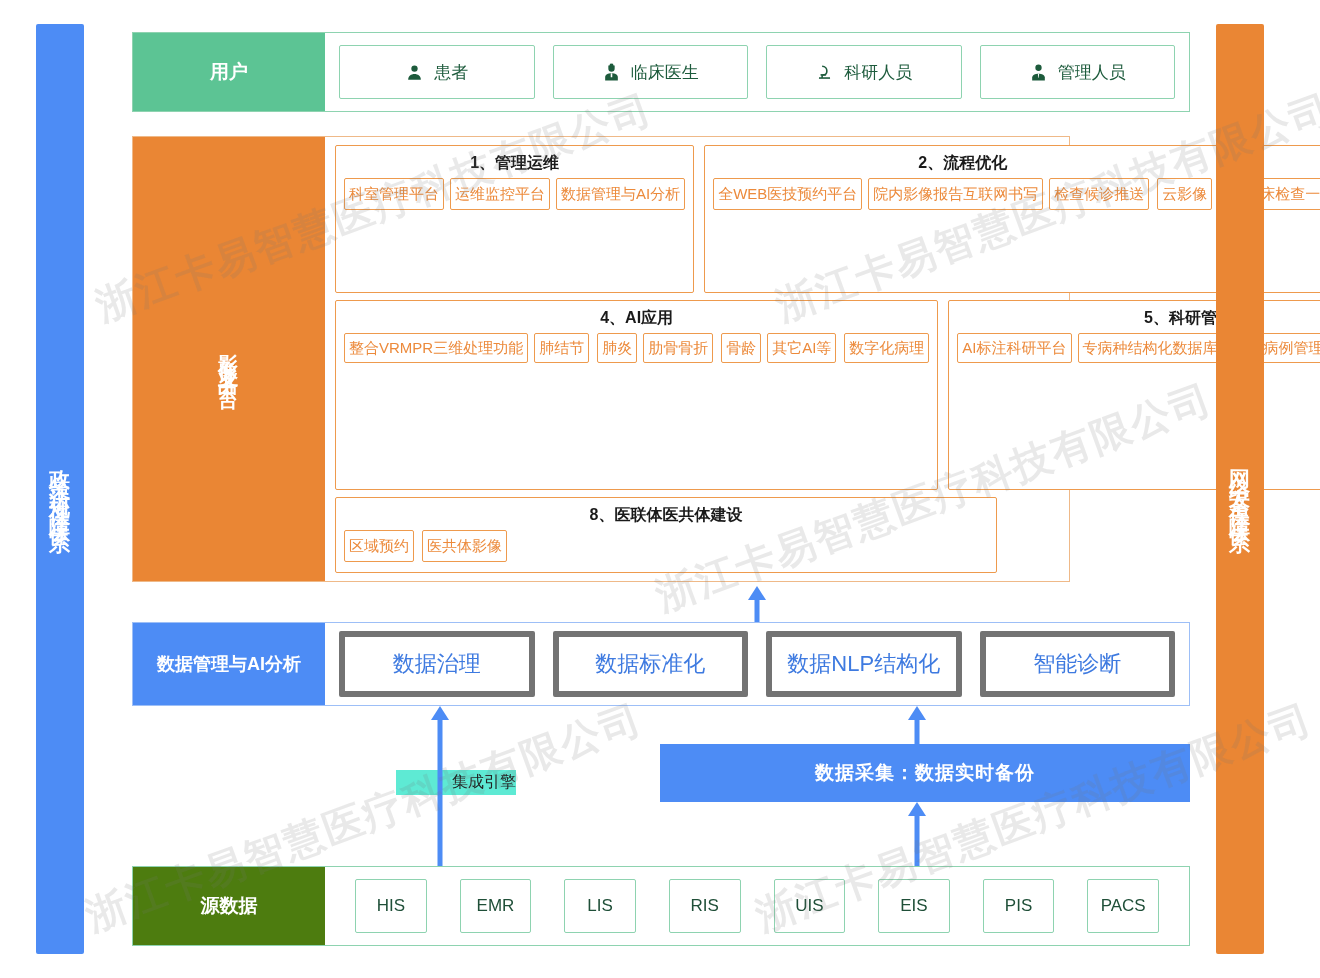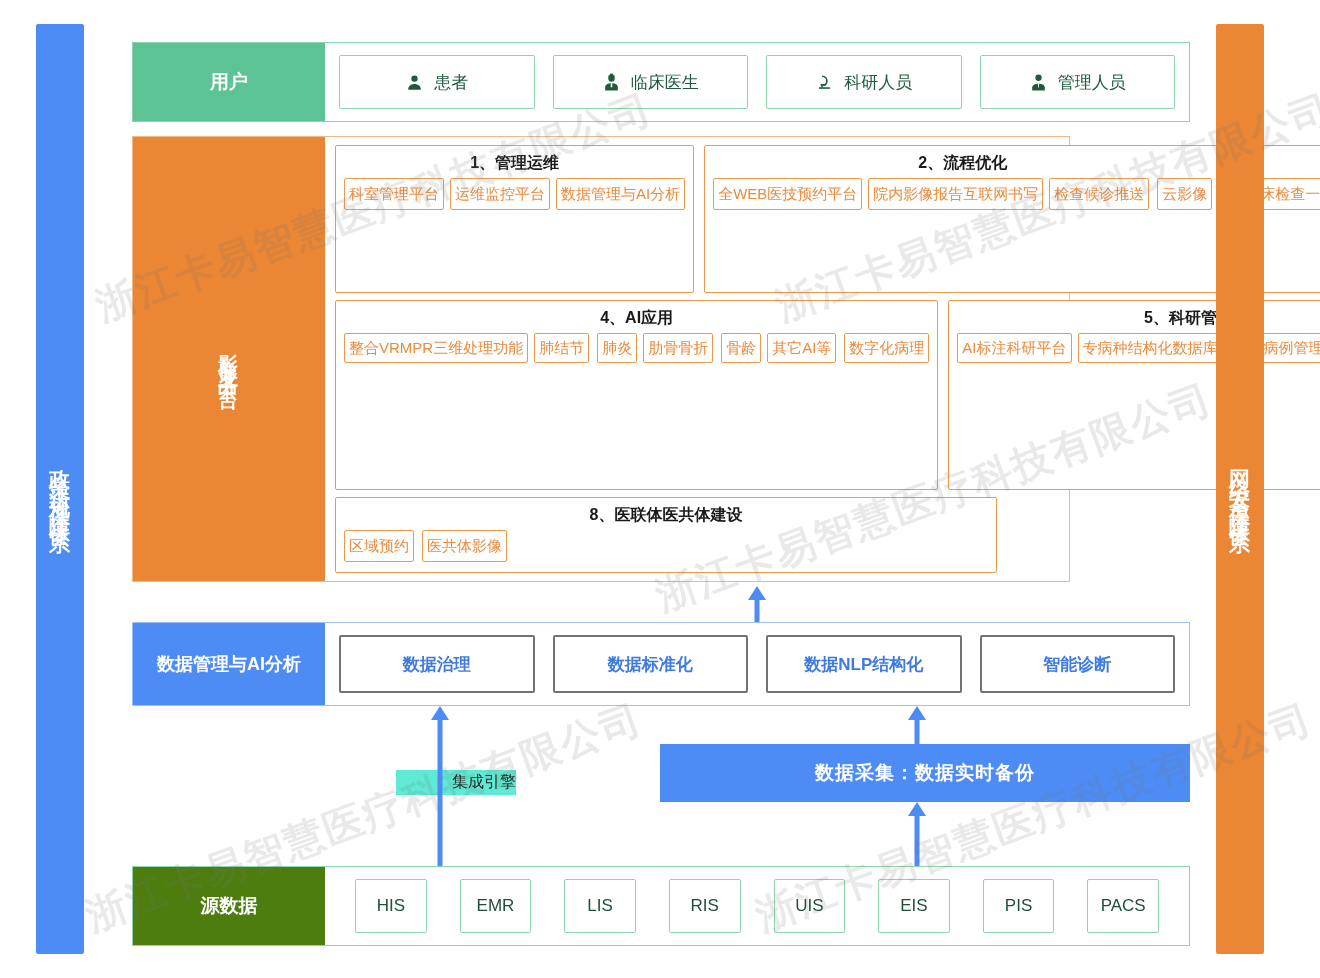--- a/index.html
+++ b/index.html
@@ -30,21 +30,21 @@
 
   
   .row{position:absolute;display:flex;box-sizing:border-box;}
   .row-label{
     display:flex;align-items:center;justify-content:center;
     color:#fff;font-weight:700;font-size:19px;flex:0 0 auto;box-sizing:border-box;
   }
   .row-body{flex:1;box-sizing:border-box;display:flex;align-items:center;}
 
   
-  #users-row{left:132px;top:32px;width:1058px;height:80px;border:1px solid #8ed3b0;background:#fff;margin-top:10px;}
+  #users-row{left:132px;top:32px;width:1058px;height:80px;border:1px solid #8ed3b0;background:#fff;}
   #users-row .row-label{width:192px;background:#5cc494;height:100%;}
   .user-cards{display:flex;gap:18px;padding:0 14px;width:100%;box-sizing:border-box;}
   .user-card{
     flex:1;height:52px;border:1px solid #8ed3b0;background:#fff;border-radius:2px;
     display:flex;align-items:center;justify-content:center;gap:10px;
     color:#1d5b3c;font-size:17px;
   }
   .user-card svg{display:block;}
 
   
@@ -75,22 +75,22 @@
     white-space:nowrap;
   }
   .chip.tall{height:32px;}
   .col-7-wrap{display:flex;flex-direction:column;gap:8px;flex:1;}
 
   
   #dm-row{left:132px;top:622px;width:1058px;height:84px;border:1px solid #9dbff7;background:#fff;}
   #dm-row .row-label{width:192px;background:#4d8cf5;height:100%;font-size:18px;}
   .dm-cards{display:flex;gap:18px;padding:0 14px;width:100%;box-sizing:border-box;}
   .dm-card{
-    flex:1;height:54px;border:2px solid #737373;background:#fff;border-radius:2px;
-    display:flex;align-items:center;justify-content:center;color:#3e7ae0;font-size:17px;font-weight:bold;
+    flex:1;height:54px;border:6px solid #737373;background:#fff;border-radius:2px;
+    display:flex;align-items:center;justify-content:center;color:#3e7ae0;font-size:22px;
   }
 
   
   #link-band{position:absolute;left:132px;top:706px;width:1058px;height:160px;background:#fff;}
   #collect-box{
     position:absolute;left:660px;top:744px;width:530px;height:58px;background:#4d8cf5;
     display:flex;align-items:center;justify-content:center;color:#fff;
     font-size:19px;font-weight:700;letter-spacing:1px;
   }
   .engine-label{

